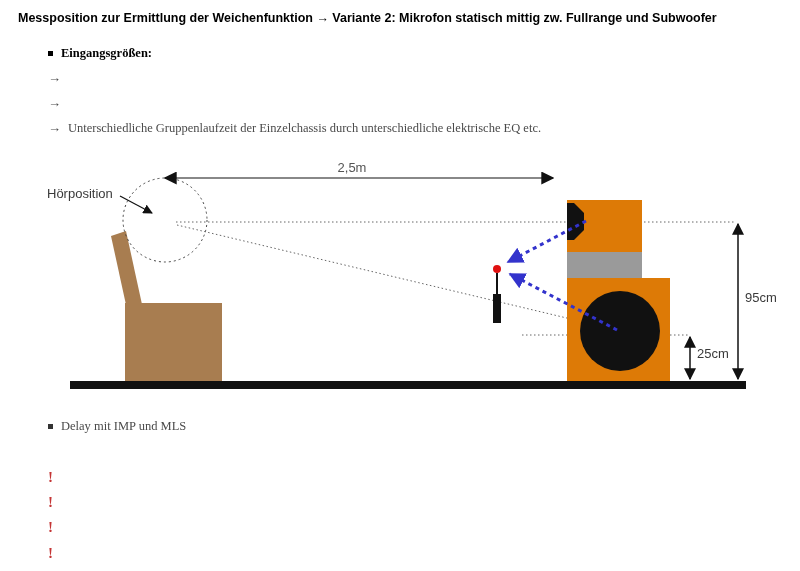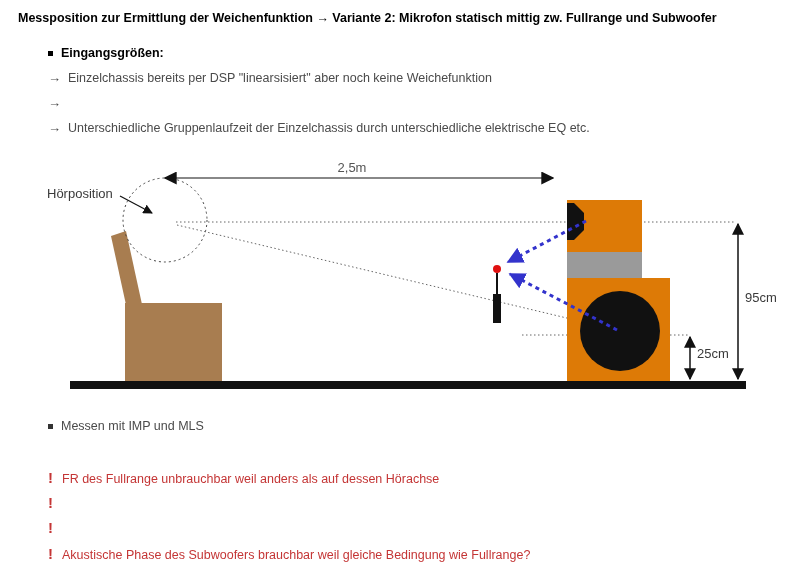--- a/index.html
+++ b/index.html
@@ -23,21 +23,21 @@
     overflow:hidden;
   }
   .title{
     position:absolute;left:18px;top:11px;
     font-size:12.5px;font-weight:bold;color:#000;
     white-space:nowrap;letter-spacing:0px;
   }
   .line{
     position:absolute;left:48px;
     font-size:12.5px;color:var(--text-gray);
-    white-space:nowrap;display:flex;align-items:center;
+    white-space:nowrap;display:flex;align-items:center;font-family:Liberation Serif, serif;
   }
   .line.heading{color:#000;font-weight:bold;}
   .sqbullet{
     display:inline-block;width:5px;height:5px;background:#000;
     margin-right:8px;flex:0 0 auto;
   }
   .sqbullet.gray{background:#333;}
   .arrow-glyph{
     margin-right:7px;font-size:13px;color:var(--text-gray);flex:0 0 auto;
   }
@@ -71,21 +71,20 @@
 
   <div class="title">Messposition zur Ermittlung der Weichenfunktion → Variante 2: Mikrofon statisch mittig zw. Fullrange und Subwoofer</div>
 
   <div class="line heading" style="top:46px">
     <span class="sqbullet"></span>
     <span>Eingangsgrößen:</span>
   </div>
 
   <div class="line" style="top:70px">
     <span class="arrow-glyph">→</span>
-    <span>Einzelchassis bereits per DSP "linearsisiert" aber noch keine Weichefunktion</span>
   </div>
   <div class="line" style="top:95px">
     <span class="arrow-glyph">→</span>
   </div>
   <div class="line" style="top:120px">
     <span class="arrow-glyph">→</span>
     <span>Unterschiedliche Gruppenlaufzeit der Einzelchassis durch unterschiedliche elektrische EQ etc.</span>
   </div>
 
   <svg class="diagram" viewBox="0 0 800 250">
@@ -133,31 +132,29 @@
 
     <line x1="738" y1="74" x2="738" y2="229" class="dimline" marker-start="url(#mBlack)" marker-end="url(#mBlack)"></line>
     <text x="745" y="152" class="svg-label">95cm</text>
 
     <line x1="690" y1="187" x2="690" y2="229" class="dimline" marker-start="url(#mBlack)" marker-end="url(#mBlack)"></line>
     <text x="697" y="208" class="svg-label">25cm</text>
   </svg>
 
   <div class="line" style="top:419px">
     <span class="sqbullet gray"></span>
-    <span>Messen mit IMP und MLS</span>
+    <span>Delay mit IMP und MLS</span>
   </div>
 
   <div class="line warn" style="top:470px">
     <span class="bang">!</span>
-    <span>FR des Fullrange unbrauchbar weil anders als auf dessen Hörachse</span>
   </div>
   <div class="line warn" style="top:495px">
     <span class="bang">!</span>
   </div>
   <div class="line warn" style="top:520px">
     <span class="bang">!</span>
   </div>
   <div class="line warn" style="top:546px">
     <span class="bang">!</span>
-    <span>Akustische Phase des Subwoofers brauchbar weil gleiche Bedingung wie Fullrange?</span>
   </div>
 
 </div>
 
 </body></html>

